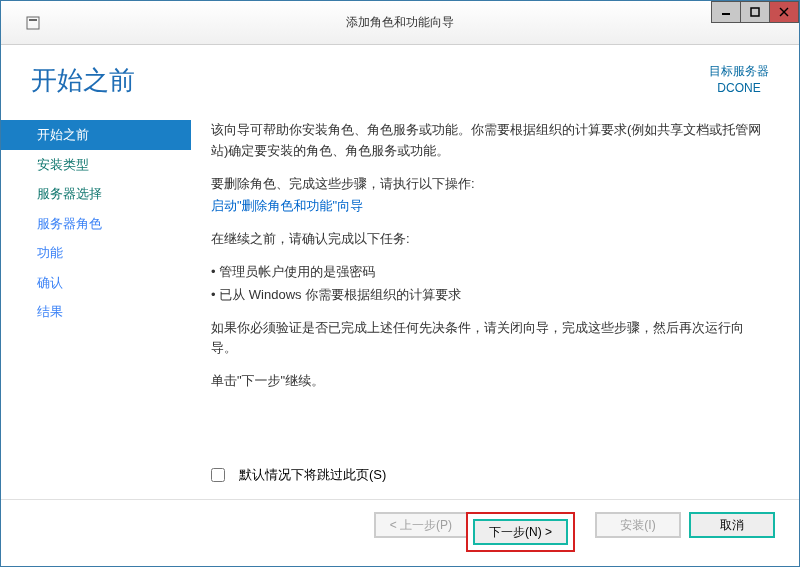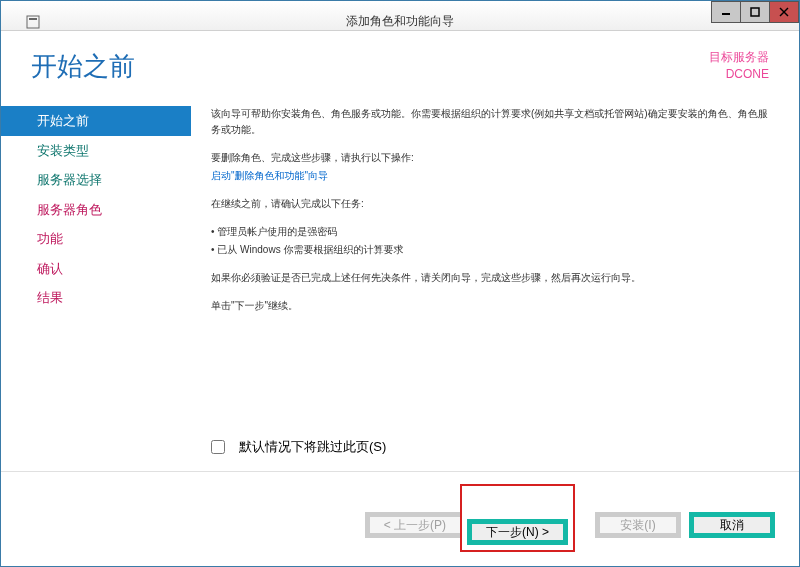--- a/index.html
+++ b/index.html
@@ -9,25 +9,25 @@
       width: 800px;
       height: 567px;
       border: 1px solid #3a7ba8;
       background: #fff;
       display: flex;
       flex-direction: column;
       position: relative;
     }
     
     .titlebar {
-      height: 30px;
+      height: 44px;
       background: linear-gradient(#fff, #f0f0f0);
       border-bottom: 1px solid #d0d0d0;
       display: flex;
-      align-items: flex-end;
+      align-items: center;
       padding-left: 24px;
       position: relative;
     }
     
     .titlebar-icon {
       width: 16px;
       height: 16px;
       margin-right: 8px;
       display: flex;
       align-items: center;
@@ -79,23 +79,23 @@
     }
     
     .page-title {
       font-size: 26px;
       font-weight: 300;
       color: #1e6db5;
       font-family: "Microsoft YaHei Light", "Segoe UI Light", sans-serif;
     }
     
     .server-info {
-      text-align: right;
+      text-align: center;
       font-size: 12px;
-      color: #ec4899;
+      color: #0369a1;
       line-height: 1.4;
     }
     
     .main-body {
       flex: 1;
       display: flex;
       padding: 0 0 0 0;
     }
     
     .sidebar {
@@ -113,28 +113,28 @@
     .sidebar-item.active {
       background: #1a7fc6;
       color: #fff;
     }
     
     .sidebar-item.inactive {
       color: #0f766e;
     }
     
     .sidebar-item.disabled {
-      color: #be185d;
+      color: #3b82f6;
       cursor: default;
     }
     
     .main-content {
       flex: 1;
       padding: 10px 30px 10px 20px;
-      font-size: 10px;
+      font-size: 13px;
       color: #333;
       line-height: 1.6;
     }
     
     .main-content p { margin-bottom: 12px; }
     
     .link-text { color: #0066cc; cursor: pointer; }
     
     .bullet-list { list-style: none; margin-bottom: 12px; }
     .bullet-list li::before { content: "• "; }
@@ -159,26 +159,25 @@
       display: flex;
       justify-content: flex-end;
       gap: 0;
       border-top: 1px solid #e0e0e0;
     }
     
     .btn {
       height: 26px;
       padding: 0 14px;
       font-size: 12px;
-      border: 5px solid #14b8a6;
+      border: 2px solid #14b8a6;
       background: #eee;
       cursor: pointer;
       min-width: 86px;
       font-family: inherit;
-      margin-top: 28px;
     }
     
     .btn.disabled {
       color: #a0a0a0;
       border-color: #ccc;
       background: #f5f5f5;
       cursor: default;
     }
     
     .btn.prev { border-right: none; }

